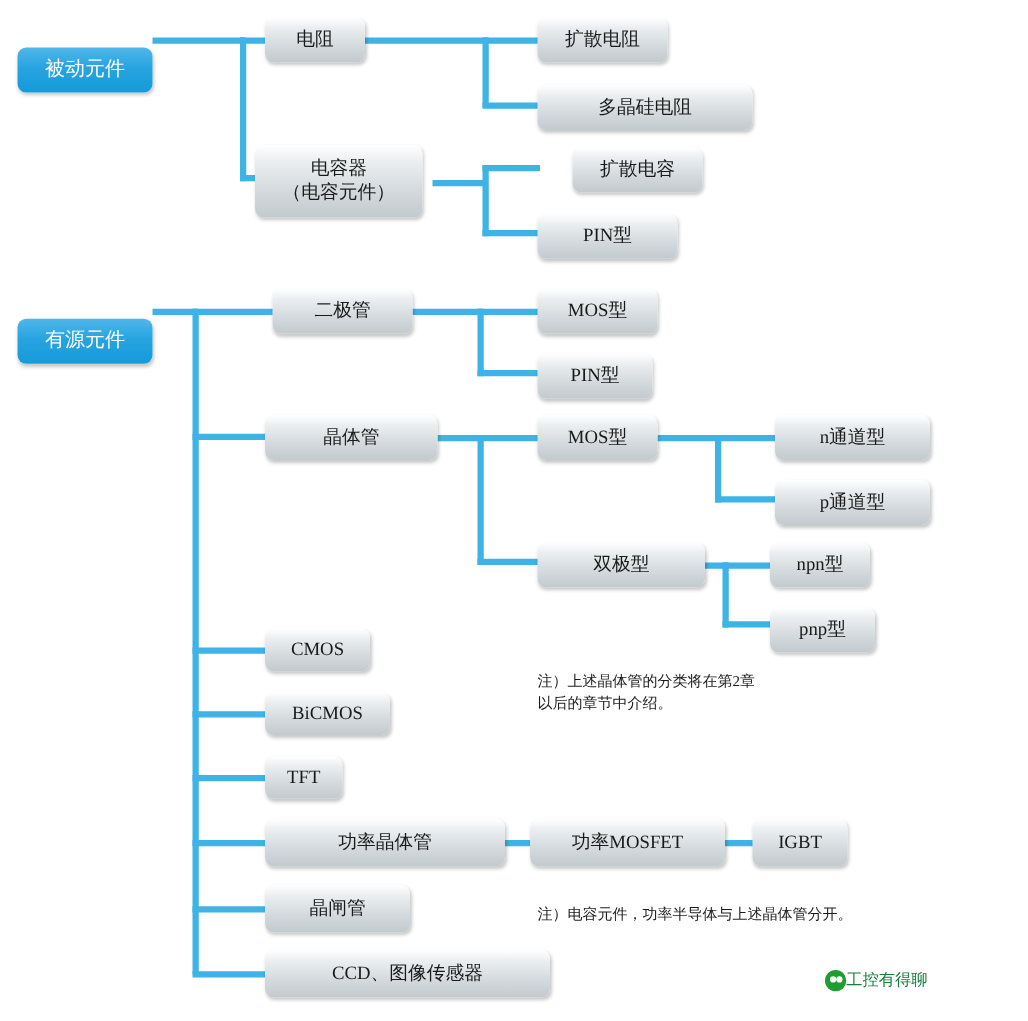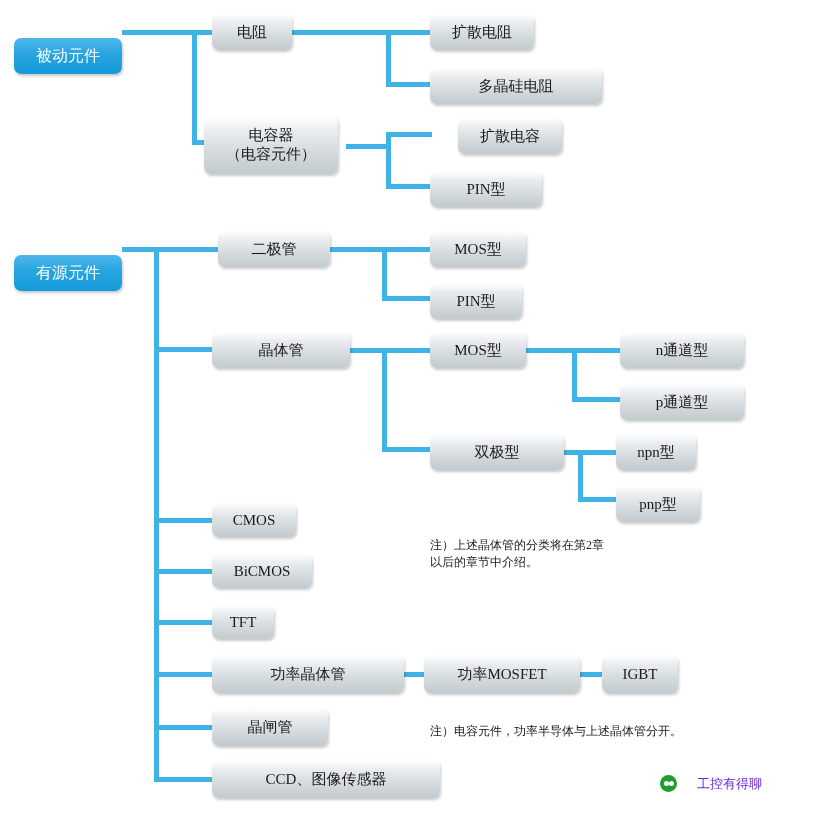--- a/index.html
+++ b/index.html
@@ -50,24 +50,24 @@
     position: absolute;
     font-size: 12px;
     line-height: 1.45;
     color: #1a1a1a;
     white-space: pre-line;
     text-align: left;
   }
   .brand {
     position: absolute;
     display: flex;
-    align-items: flex-start;
-    gap: 20px;
+    align-items: center;
+    gap: 0;
     font-size: 13px;
-    color: #6d28d9;
+    color: #15803d;
     font-family: "Liberation Sans", sans-serif;
   }
   .brand-logo {
     width: 17px; height: 17px;
     border-radius: 50%;
     background: #1f9d2f;
     position: relative;
     flex: 0 0 auto;
   }
   .brand-logo::before {

